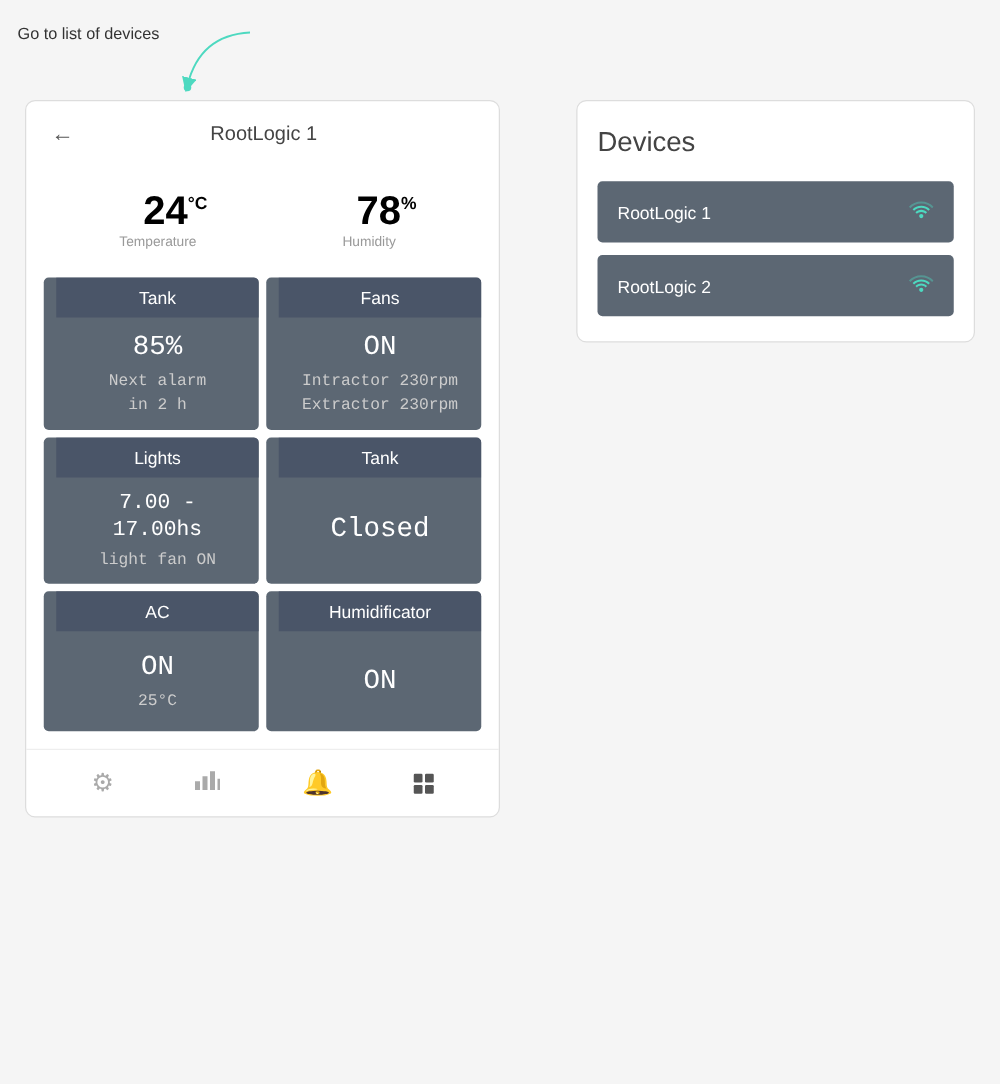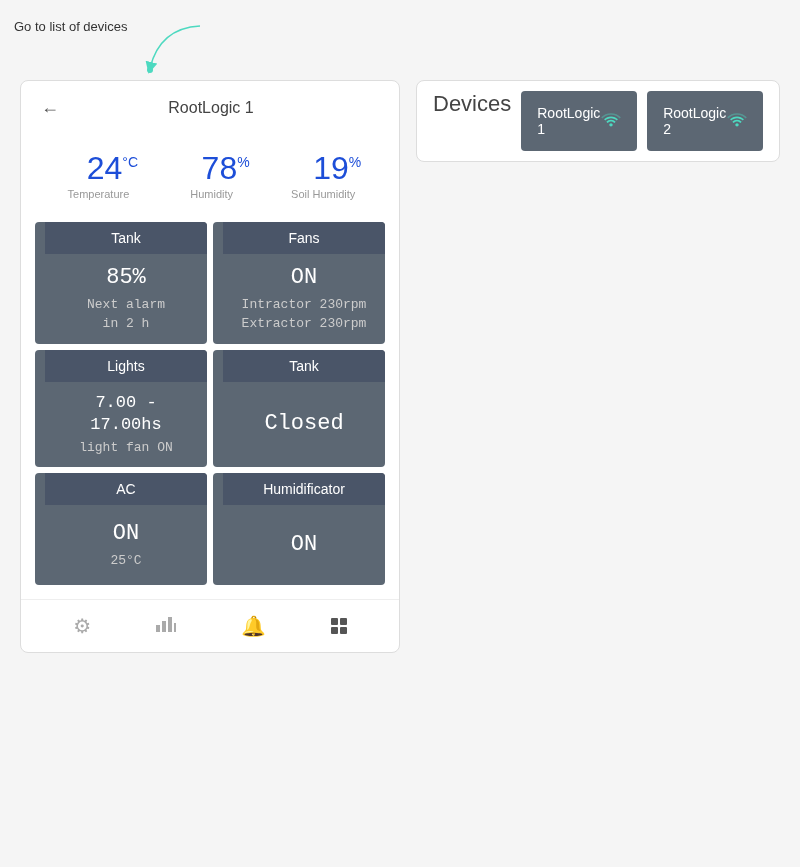--- a/index.html
+++ b/index.html
@@ -82,22 +82,22 @@
       padding: 18px 20px 8px;
       align-items: flex-end;
     }
 
     .stat-item {
       text-align: center;
     }
 
     .stat-value {
       font-size: 32px;
-      color: #1d4ed8;
-      font-weight: 400;
+      color: #000000;
+      font-weight: 700;
       line-height: 1;
       margin-left: 28px;
     }
 
     .stat-value sup {
       font-size: 14px;
       vertical-align: super;
     }
 
     .stat-label {
@@ -178,25 +178,26 @@
     .nav-icon.active {
       color: #555;
     }
 
     
     .devices-panel {
       flex: 1;
       background: #fff;
       border: 1px solid #ddd;
       border-radius: 8px;
-      padding: 10px 16px;
-      display: flex;
-      flex-direction: row;
+      padding: 20px 16px;
+      display: flex;
+      flex-direction: column;
       gap: 10px;
       align-self: flex-start;
+      margin-left: 45px;
     }
 
     .devices-title {
       font-size: 22px;
       color: #444;
       font-weight: 400;
       margin-bottom: 8px;
     }
 
     .device-item {
@@ -271,24 +272,20 @@
       <div class="stat-item">
         <div class="stat-value">24<sup>°C</sup></div>
         <div class="stat-label">Temperature</div>
       </div>
 
       <div class="stat-item">
         <div class="stat-value">78<sup>%</sup></div>
         <div class="stat-label">Humidity</div>
       </div>
 
-      <div class="stat-item">
-        <div class="stat-value">19<sup>%</sup></div>
-        <div class="stat-label">Soil Humidity</div>
-      </div>
     </div>
 
     <div class="widget-grid">
 
       <div class="widget">
         <div class="widget-header">Tank</div>
         <div class="widget-body">
           <div class="widget-value">85%</div>
           <div class="widget-sub">Next alarm<br>in 2 h</div>
         </div>

